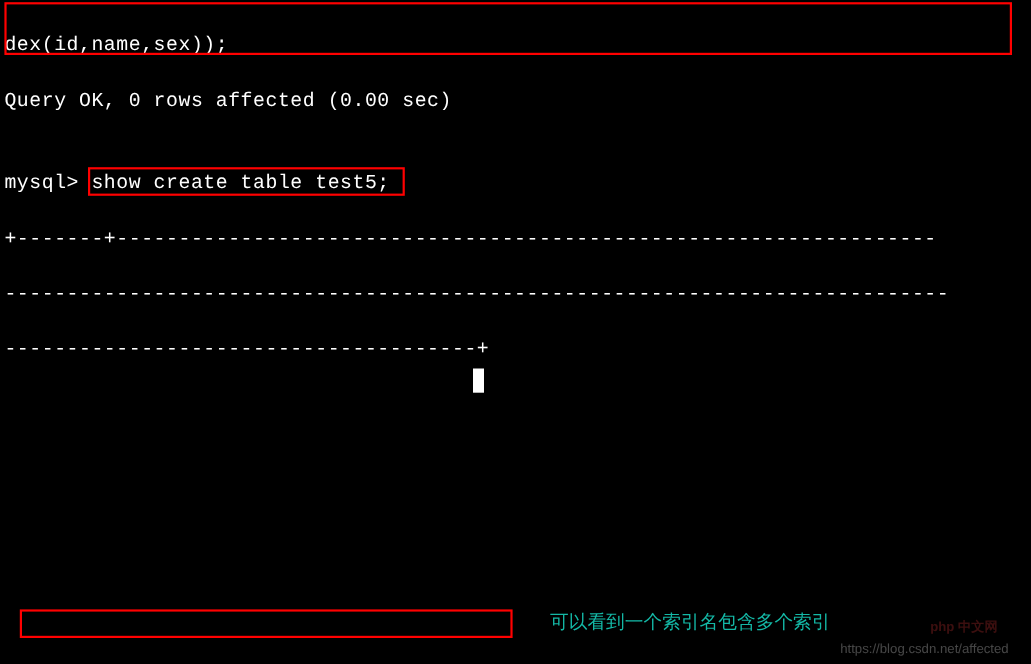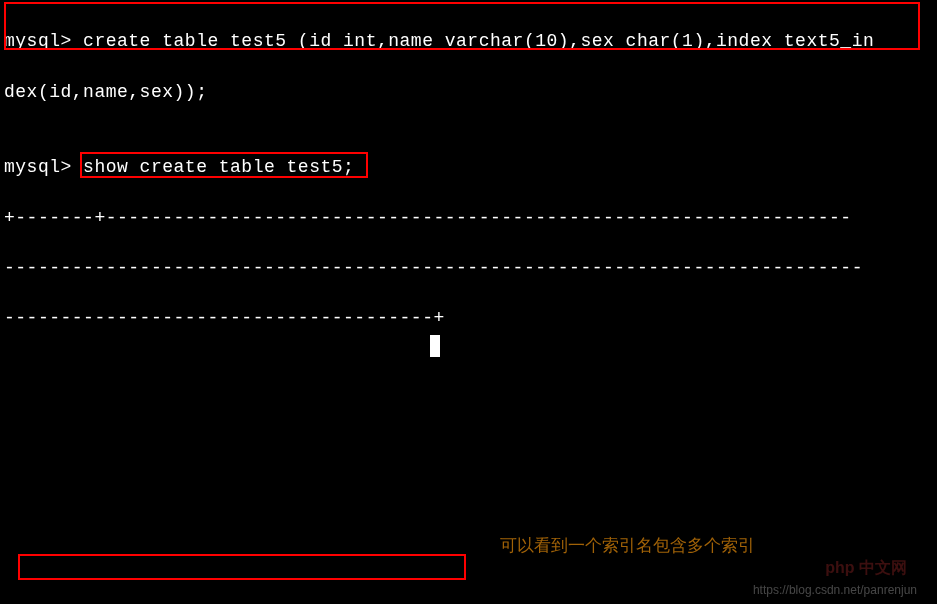--- a/index.html
+++ b/index.html
@@ -45,61 +45,61 @@
       position: absolute;
       border: 2px solid #ff0000;
       left: 18px;
       top: 554px;
       width: 448px;
       height: 26px;
       pointer-events: none;
     }
     .annotation {
       position: absolute;
-      color: #a16207;
+      color: #14b8a6;
       font-family: 'Microsoft YaHei', sans-serif;
       font-size: 17px;
       left: 500px;
-      top: 534px;
+      top: 554px;
     }
     .watermark {
       position: absolute;
       right: 20px;
       bottom: 5px;
       color: rgba(200,200,200,0.35);
       font-size: 12px;
       font-family: Arial, sans-serif;
     }
     .php-logo {
       position: absolute;
       right: 30px;
       bottom: 25px;
       color: rgba(200,50,50,0.3);
-      font-size: 16px;
+      font-size: 12px;
       font-family: Arial, sans-serif;
       font-weight: bold;
     }
     .cursor {
       position: absolute;
       width: 10px;
       height: 22px;
       background: #fff;
       left: 430px;
       top: 335px;
     }
     .line {
       display: block;
     }
   </style>
 </head>
 <body>
 
 <div class="terminal">
-<span class="line">mysql&gt; create table test5 (id int,name varchar(10),sex char(1),index text5_in</span>
 <span class="line">dex(id,name,sex));</span>
+<span class="line">Query OK, 0 rows affected (0.00 sec)</span>
 <span class="line"></span>
 <span class="line">mysql&gt; show create table test5;</span>
 <span class="line">+-------+------------------------------------------------------------------</span>
 <span class="line">----------------------------------------------------------------------------</span>
 <span class="line">--------------------------------------+</span>
 <span class="line">                                                                            </span>
 
 
 
 
@@ -113,13 +113,13 @@
 
 <div class="highlight-box-1"></div>
 <div class="highlight-box-2"></div>
 <div class="highlight-box-3"></div>
 
 <div class="cursor"></div>
 
 <div class="annotation">可以看到一个索引名包含多个索引</div>
 
 <div class="php-logo">php 中文网</div>
-<div class="watermark">https://blog.csdn.net/panrenjun</div>
+<div class="watermark">https://blog.csdn.net/affected</div>
 
 </body></html>

